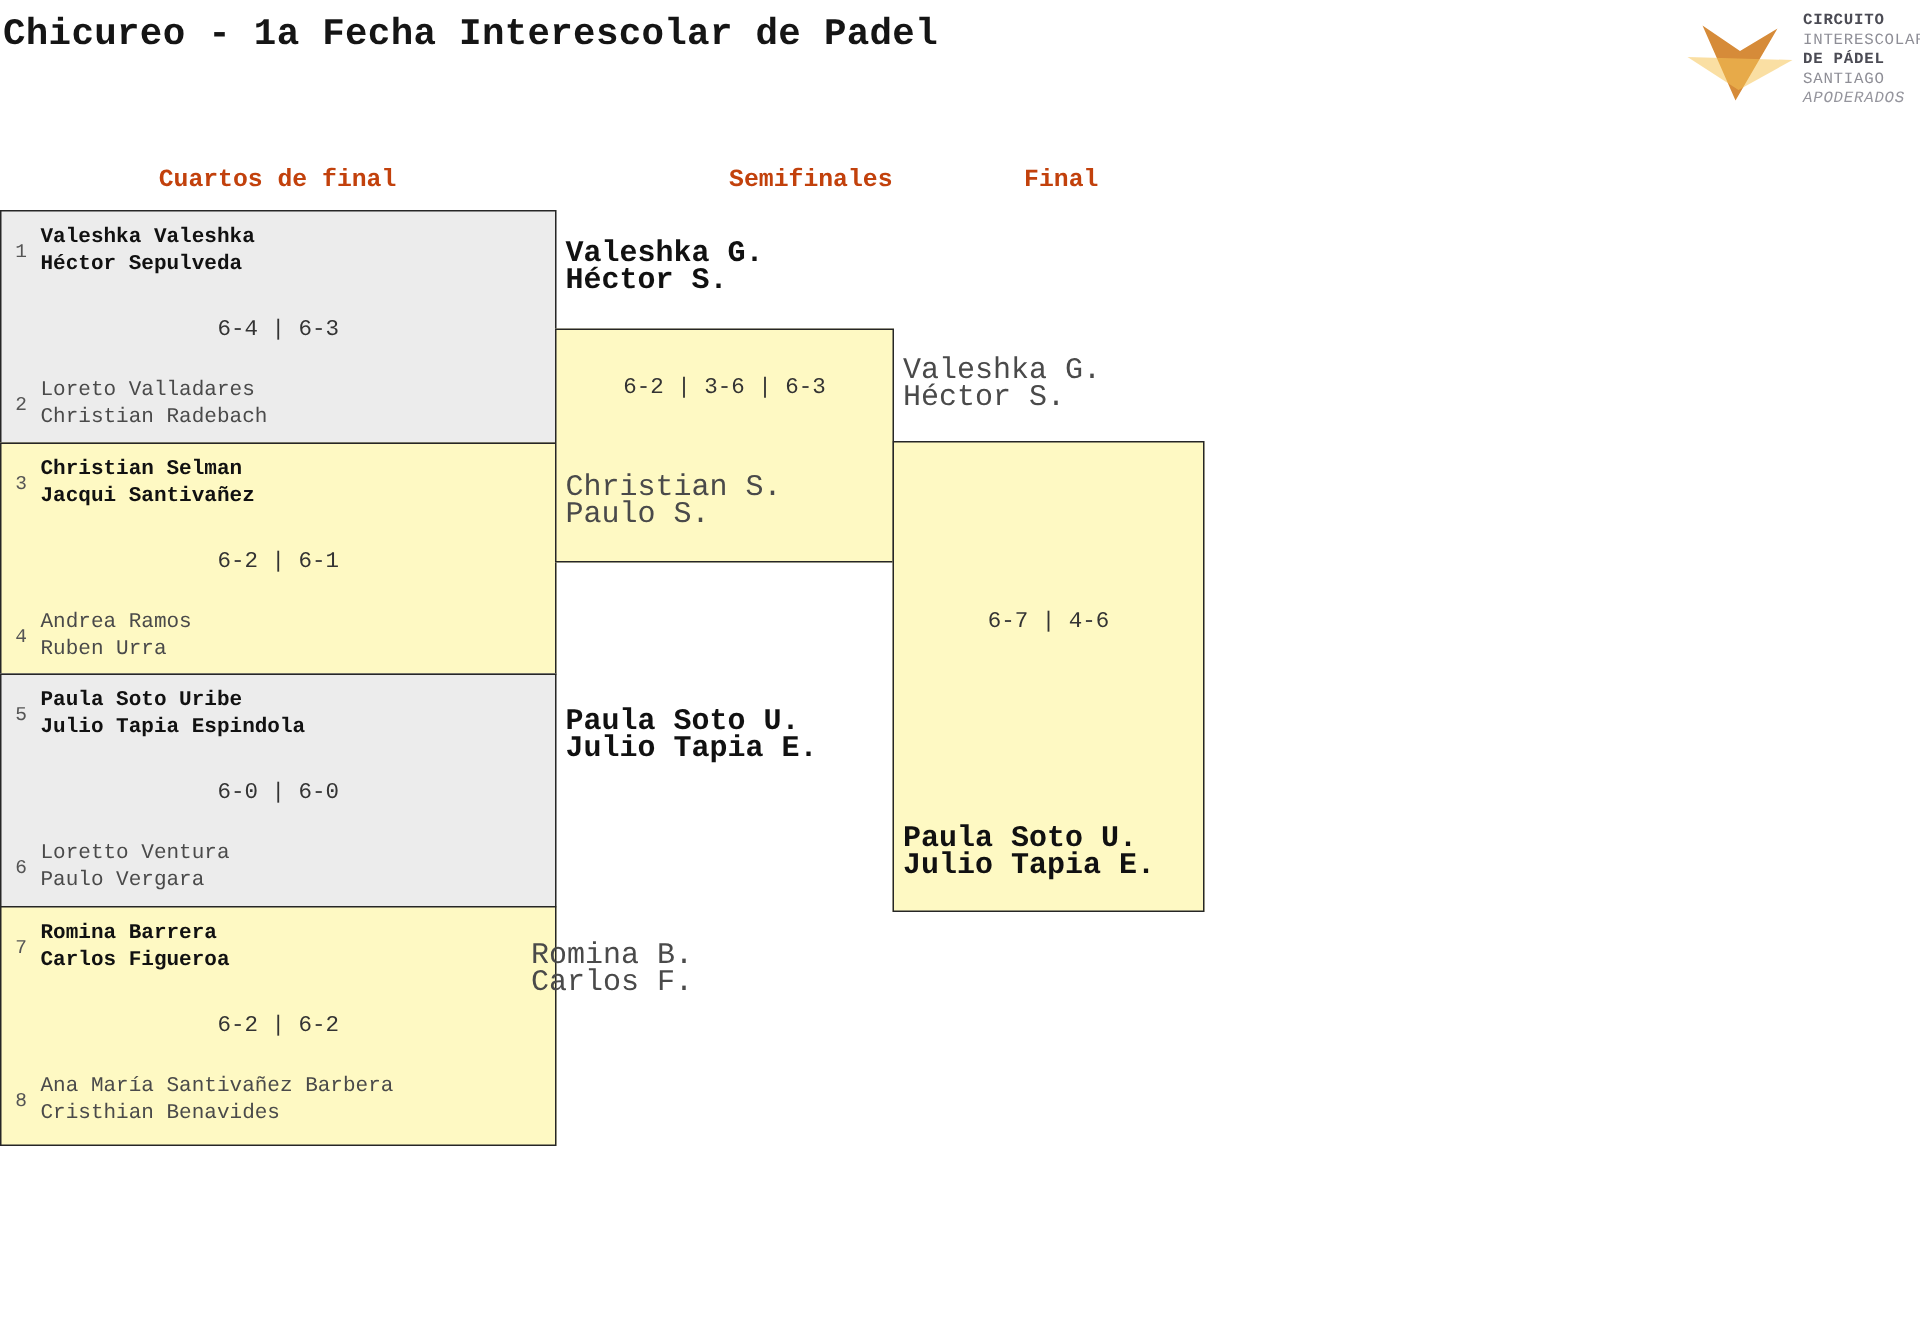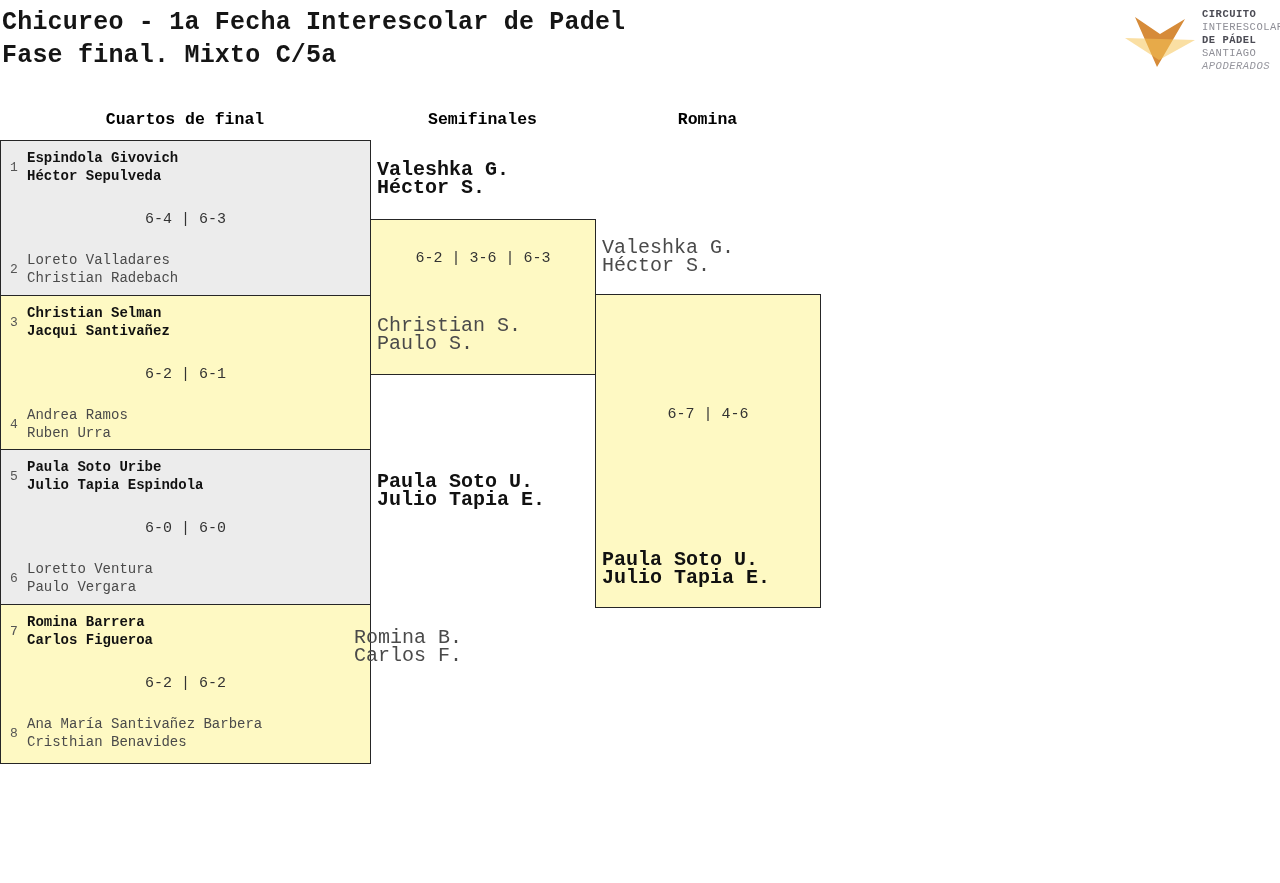--- a/index.html
+++ b/index.html
@@ -12,38 +12,38 @@
 
   
   .logo{position:absolute;left:1122px;top:8px;display:flex;align-items:center;}
   .logo svg{display:block;}
   .logo-text{margin-left:4px;font-size:10.5px;line-height:13px;letter-spacing:.5px;}
   .logo-text .lt-bold{font-weight:700;color:#4b4b54;}
   .logo-text .lt-reg{font-weight:400;color:#8e8e96;}
   .logo-text .lt-italic{font-style:italic;color:#95959d;}
 
   
-  .col-header{position:absolute;top:110px;font-size:16.5px;font-weight:700;color:#000000;
+  .col-header{position:absolute;top:110px;font-size:16.5px;font-weight:700;color:#c2410c;
               text-align:center;}
   .hdr-qf{left:0;width:370px;}
-  .hdr-sf{left:370px;width:225px;}
+  .hdr-sf{left:370px;width:225px;text-align:right;}
   .hdr-f{left:595px;width:225px;}
 
   
   .match{position:absolute;border:1px solid #262626;background:#fef9c3;box-sizing:border-box;}
   .shaded{background:#ececec;}
   .qf{left:0;width:371px;}
   .qf1{top:140px;height:156px;}
   .qf2{top:295px;height:155px;}
   .qf3{top:449px;height:156px;}
   .qf4{top:604px;height:160px;}
   .sf{left:370px;width:226px;height:156px;}
   .sf1{top:219px;}
   .sf2{top:531px;}
-  .fin{left:595px;top:294px;width:226px;height:314px;}
+  .fin{left:595px;top:294px;width:208px;height:314px;}
 
   .trow{position:absolute;left:0;right:0;display:flex;align-items:center;}
   .trow-top{top:8px;}
   .trow-bottom{top:110px;}
   .seed{flex:0 0 26px;width:26px;text-align:center;font-size:13px;color:#555;}
   .team{font-size:14px;line-height:18px;}
   .win{font-weight:700;color:#111;}
   .lose{font-weight:400;color:#4a4a4a;}
 
   .score{position:absolute;left:0;right:0;text-align:center;font-size:15px;color:#333;}
@@ -54,46 +54,45 @@
   
   .team-label{position:absolute;font-size:20px;line-height:18px;}
 </style>
 </head>
 <body>
 
 <div class="page">
 
   <div class="page-title">
     <div>Chicureo - 1a Fecha Interescolar de Padel</div>
-    <div>Fase final. Mixto C/5a</div>
   </div>
 
   <div class="logo">
     <svg width="76" height="64" viewBox="0 0 76 64">
       <polygon points="13,8 38,25 63,10 35,58" fill="#d68b39"></polygon>
       <polygon points="3,29 73,31 37,51" fill-opacity="0.55" fill="#f6c457"></polygon>
     </svg>
     <div class="logo-text">
       <div class="lt-bold">CIRCUITO</div>
       <div class="lt-reg">INTERESCOLAR</div>
       <div class="lt-bold">DE PÁDEL</div>
       <div class="lt-reg">SANTIAGO</div>
       <div class="lt-reg lt-italic">APODERADOS</div>
     </div>
   </div>
 
   <div class="col-header hdr-qf">Cuartos de final</div>
   <div class="col-header hdr-sf">Semifinales</div>
-  <div class="col-header hdr-f">Romina</div>
+  <div class="col-header hdr-f">Final</div>
 
   <div class="match qf qf1 shaded">
     <div class="trow trow-top">
       <span class="seed">1</span>
       <div class="team win">
-        <div>Espindola Givovich</div>
+        <div>Valeshka Valeshka</div>
         <div>Héctor Sepulveda</div>
       </div>
     </div>
     <div class="score score-qf">6-4 | 6-3</div>
     <div class="trow trow-bottom">
       <span class="seed">2</span>
       <div class="team lose">
         <div>Loreto Valladares</div>
         <div>Christian Radebach</div>
       </div>

